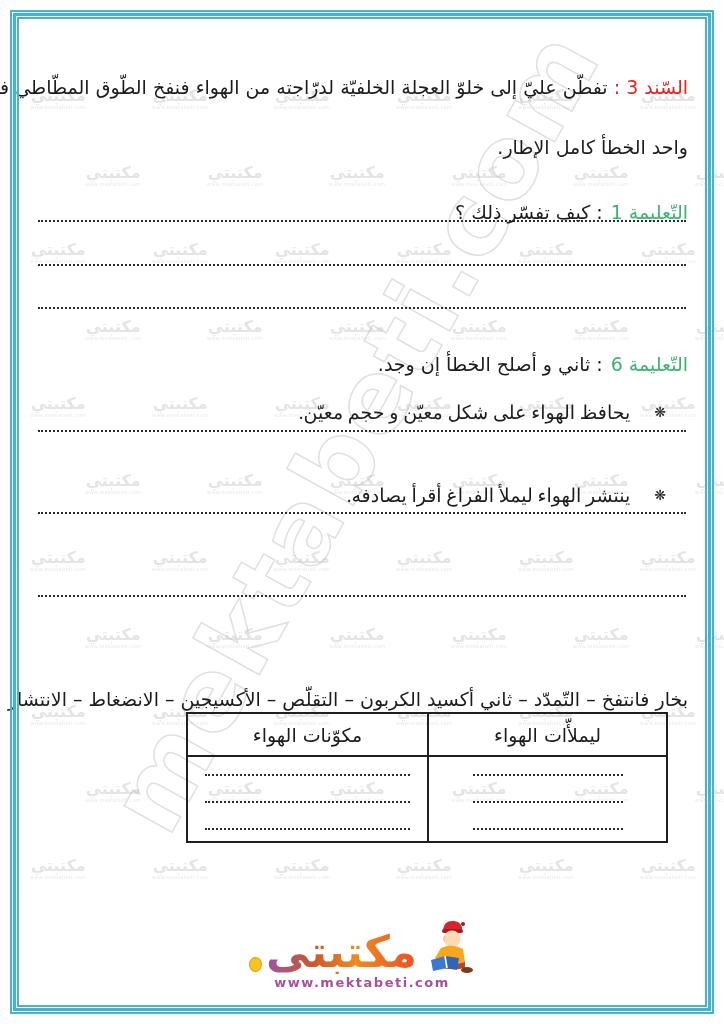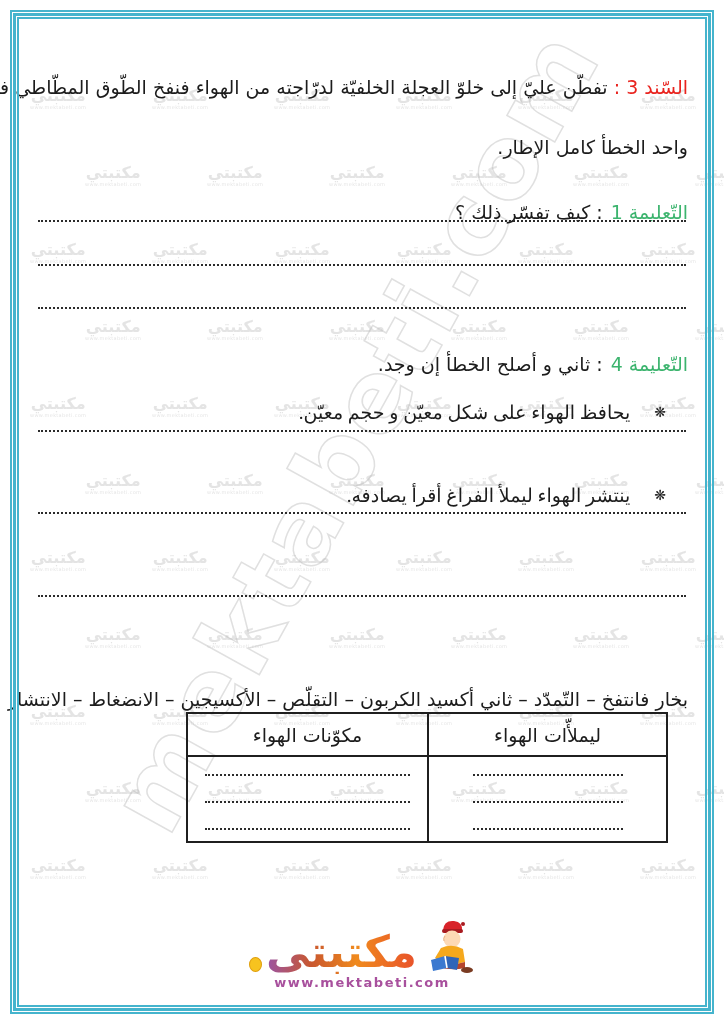--- a/index.html
+++ b/index.html
@@ -341,21 +341,21 @@
 
     <p class="ar" style="top:56px"><span class="lbl-red">السّند 3 :</span> <span>تفطّن عليّ  إلى خلوّ العجلة الخلفيّة لدرّاجته من الهواء فنفخ الطّوق المطّاطي في مكان</span></p>
     <p class="ar" style="top:116px"><span>واحد الخطأ كامل الإطار.</span></p>
 
     <p class="ar" style="top:181px"><span class="lbl-green">التّعليمة 1</span><span>: كيف تفسّر ذلك ؟</span></p>
 
     <div class="dotline" style="top:220px"></div>
     <div class="dotline" style="top:264px"></div>
     <div class="dotline" style="top:307px"></div>
 
-    <p class="ar" style="top:333px"><span class="lbl-green">التّعليمة 4</span><span>: ثاني و أصلح الخطأ إن وجد.</span></p>
+    <p class="ar" style="top:333px"><span class="lbl-green">التّعليمة 6</span><span>: ثاني و أصلح الخطأ إن وجد.</span></p>
 
     <p class="ar bullet-row" style="top:381px"><span class="bullet-glyph">❋</span><span>يحافظ الهواء على شكل معيّن و حجم معيّن.</span></p>
     <div class="dotline" style="top:430px"></div>
 
     <p class="ar bullet-row" style="top:464px"><span class="bullet-glyph">❋</span><span>ينتشر الهواء ليملأ الفراغ أقرأ يصادفه.</span></p>
     <div class="dotline" style="top:512px"></div>
 
     <div class="dotline" style="top:595px"></div>
 
 

